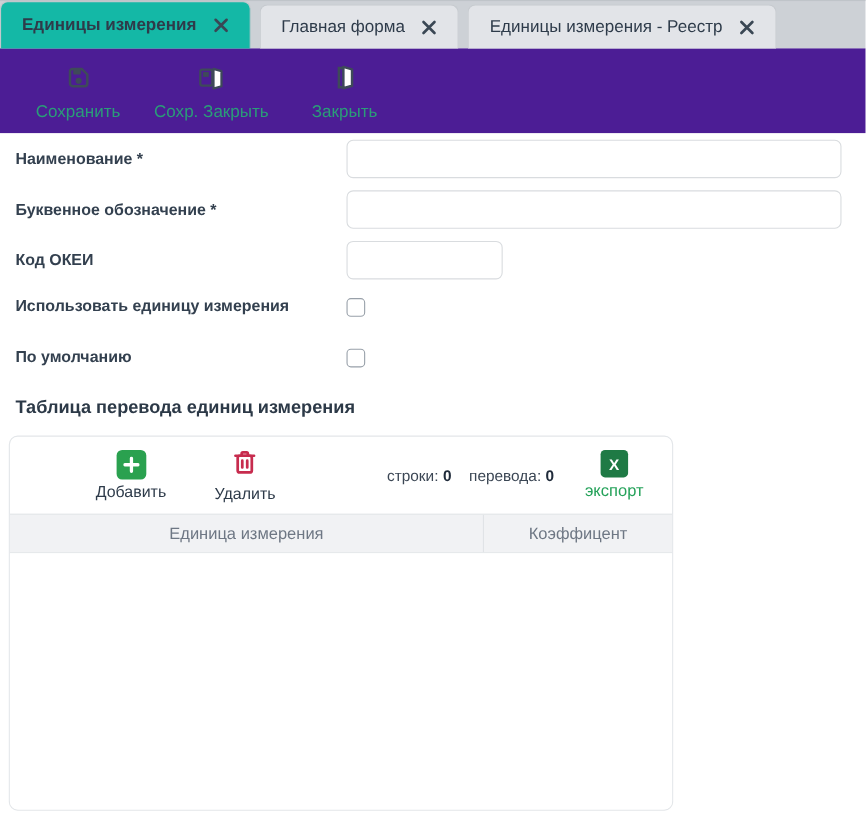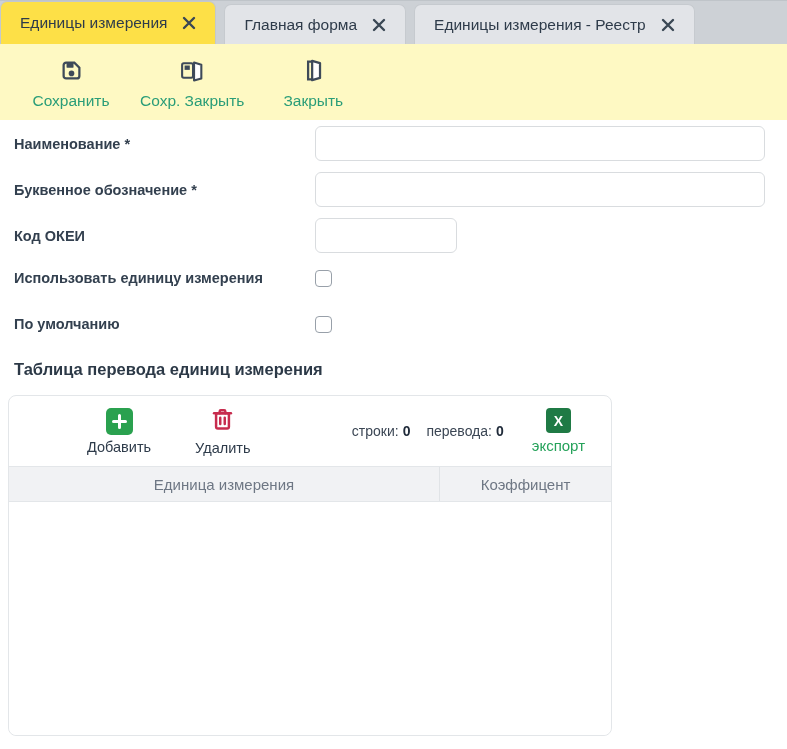--- a/index.html
+++ b/index.html
@@ -17,28 +17,29 @@
     border-top:1px solid #bfc4c9;
   }
   .tab {
     height:40px; display:flex; align-items:center; gap:15px;
     padding:0 19px; background:#e2e4e8;
     border:1px solid #c6cacf; border-bottom:none;
     border-radius:7px 7px 0 0; margin-right:8px;
     font-size:15.5px; color:#2e3b4a; white-space:nowrap; cursor:pointer;
   }
   .tab.active {
-    height:43px; background:#fde047; border-color:#c3c8cd;
+    height:43px; background:#14b8a6; border-color:#c3c8cd;
     margin-right:8px;
+    font-weight:bold;
   }
   .tab .x { display:flex; align-items:center; cursor:pointer; }
   .tab .x svg { width:14px; height:14px; stroke:#3a4754; stroke-width:2.6; }
 
   
-  .toolbar { display:flex; gap:30px; padding:13px 0 10px 32px; background:#fef9c3; }
+  .toolbar { display:flex; gap:30px; padding:13px 0 10px 32px; background:#4c1d95; }
   .tbtn {
     display:flex; flex-direction:column; align-items:center; gap:4px;
     cursor:pointer; min-width:78px;
   }
   .tbtn svg { width:27px; height:27px; }
   .tbtn .lbl { color:#2a9d78; font-size:15.5px; }
 
   
   .form { padding:6px 22px 0 14px; }
   .frow { display:flex; align-items:center; margin-bottom:11px; min-height:35px; }

